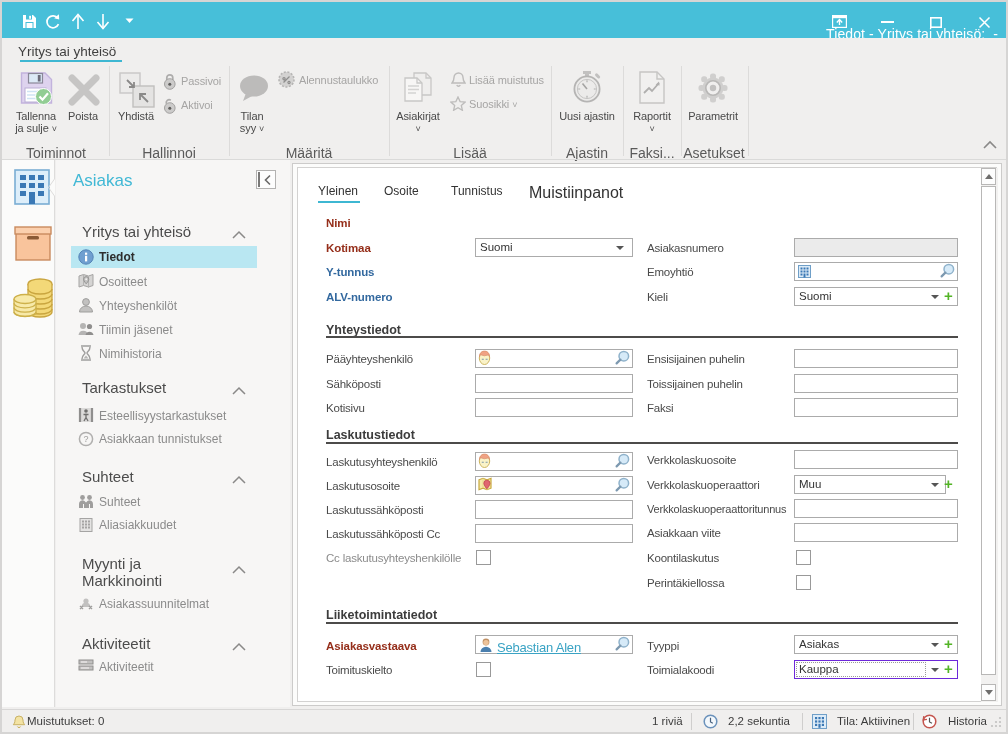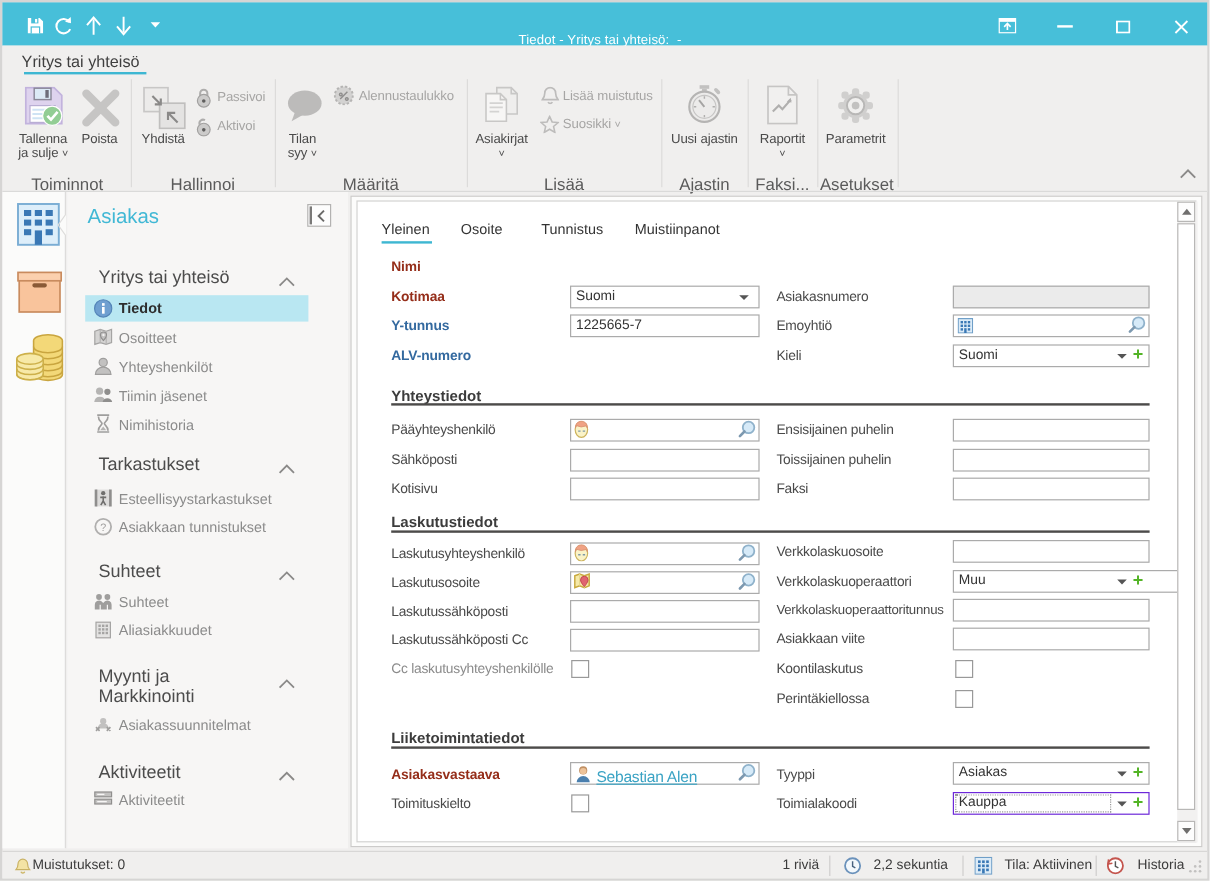--- a/index.html
+++ b/index.html
@@ -3,21 +3,21 @@
 <meta charset="utf-8">
 <style>
 *{margin:0;padding:0;box-sizing:border-box;}
 html,body{width:1008px;height:734px;overflow:hidden;}
 body{font-family:"Liberation Sans",sans-serif;background:#f0efee;position:relative;font-size:12px;color:#444;}
 .abs{position:absolute;}
 
 #frame{position:absolute;left:0;top:0;width:1008px;height:734px;border:2px solid #d6d5d4;}
 
 #titlebar{position:absolute;left:2px;top:2px;width:1004px;height:36px;background:#47bfd9;color:#fff;}
-#title{position:absolute;left:0;right:8px;top:0;height:36px;line-height:36px;text-align:center;color:#fff;font-size:11px;letter-spacing:0.1px;margin-top:14px;}
+#title{position:absolute;left:0;right:8px;top:0;height:36px;line-height:36px;text-align:right;color:#fff;font-size:14px;letter-spacing:0.1px;margin-top:14px;}
 
 #ribbon{position:absolute;left:2px;top:38px;width:1004px;height:122px;background:#f0efee;}
 #rtab{position:absolute;left:16px;top:6px;font-size:13.5px;color:#3f3f3f;}
 #rtabline{position:absolute;left:18px;top:22px;width:102px;height:2px;background:#3eb7d2;}
 .rsep{position:absolute;top:28px;height:90px;width:1px;background:#dcdbda;}
 .rgl{position:absolute;top:107px;height:14px;font-size:14px;color:#5a5a5a;text-align:center;}
 .rbt{position:absolute;font-size:11px;letter-spacing:-0.1px;color:#4a4a4a;text-align:center;line-height:11.5px;}
 .rbts{position:absolute;font-size:11px;letter-spacing:-0.1px;color:#a6a5a4;}
 #ribbonline{position:absolute;left:2px;top:159px;width:1004px;height:1px;background:#dadad9;}
 
@@ -359,28 +359,27 @@
       <path d="M3 4 h6 M3 10 h8" stroke="#f7f6f5" stroke-width="1.2"></path>
     </svg>
   <div class="navitem" style="top:500px">Aktiviteetit</div>
 </div>
 <div id="formwrap"></div>
 <div id="form">
   <div class="abs" style="left:20px;top:16px;font-size:12px;color:#333">Yleinen</div>
   <div class="abs" style="left:20px;top:33px;width:42px;height:2px;background:#3eb7d2"></div>
   <div class="abs" style="left:86px;top:16px;font-size:12px;color:#333">Osoite</div>
   <div class="abs" style="left:153px;top:16px;font-size:12px;color:#333">Tunnistus</div>
-  <div class="abs" style="left:231px;top:16px;font-size:12px;color:#333">Muistiinpanot</div>
+  <div class="abs" style="left:231px;top:16px;font-size:16px;color:#333">Muistiinpanot</div>
 
   <div class="flblr" style="left:28px;top:49px">Nimi</div>
   <div class="flblr" style="left:28px;top:74px">Kotimaa</div>
   <div class="finp" style="left:177px;top:70px;width:158px">Suomi</div>
   <div class="combo-arrow" style="left:318px;top:78px"></div>
   <div class="flblb" style="left:28px;top:98px">Y-tunnus</div>
-  <div class="finp" style="left:177px;top:94px;width:158px">1225665-7</div>
   <div class="flblb" style="left:28px;top:123px">ALV-numero</div>
 
   <div class="flbl" style="left:349px;top:74px">Asiakasnumero</div>
   <div class="finp" style="left:496px;top:70px;width:164px;background:#ebebeb"></div>
   <div class="flbl" style="left:349px;top:98px">Emoyhtiö</div>
   <div class="finp" style="left:496px;top:94px;width:164px"></div>
   <svg class="abs" style="left:500px;top:97px" width="13" height="13" viewBox="0 0 13 13">
       <rect x="0.5" y="0.5" width="12" height="12" fill="#dcebf7" stroke="#6f9fc8" stroke-width="1"></rect>
       <g fill="#3a78b5">
         <rect x="2.5" y="2.5" width="2" height="2"></rect>
@@ -453,21 +452,21 @@
     </svg>
   <div class="flbl" style="left:28px;top:336px">Laskutussähköposti</div>
   <div class="finp" style="left:177px;top:332px;width:158px"></div>
   <div class="flbl" style="left:28px;top:360px">Laskutussähköposti Cc</div>
   <div class="finp" style="left:177px;top:356px;width:158px"></div>
   <div class="flbl" style="left:28px;top:384px;color:#8b8b8b">Cc laskutusyhteyshenkilölle</div>
   <div class="fchk" style="left:178px;top:382px"></div>
   <div class="flbl" style="left:349px;top:286px">Verkkolaskuosoite</div>
   <div class="finp" style="left:496px;top:282px;width:164px"></div>
   <div class="flbl" style="left:349px;top:311px">Verkkolaskuoperaattori</div>
-  <div class="finp" style="left:496px;top:307px;width:188px">Muu</div>
+  <div class="finp" style="left:496px;top:307px;width:152px">Muu</div>
   <div class="combo-arrow" style="left:633px;top:315px"></div>
   <div class="plus" style="left:646px;top:309px">+</div>
   <div class="flbl" style="left:349px;top:335px;font-size:11px;letter-spacing:-0.2px">Verkkolaskuoperaattoritunnus</div>
   <div class="finp" style="left:496px;top:331px;width:164px"></div>
   <div class="flbl" style="left:349px;top:359px">Asiakkaan viite</div>
   <div class="finp" style="left:496px;top:355px;width:164px"></div>
   <div class="flbl" style="left:349px;top:384px">Koontilaskutus</div>
   <div class="fchk" style="left:498px;top:382px"></div>
   <div class="flbl" style="left:349px;top:409px">Perintäkiellossa</div>
   <div class="fchk" style="left:498px;top:407px"></div>

